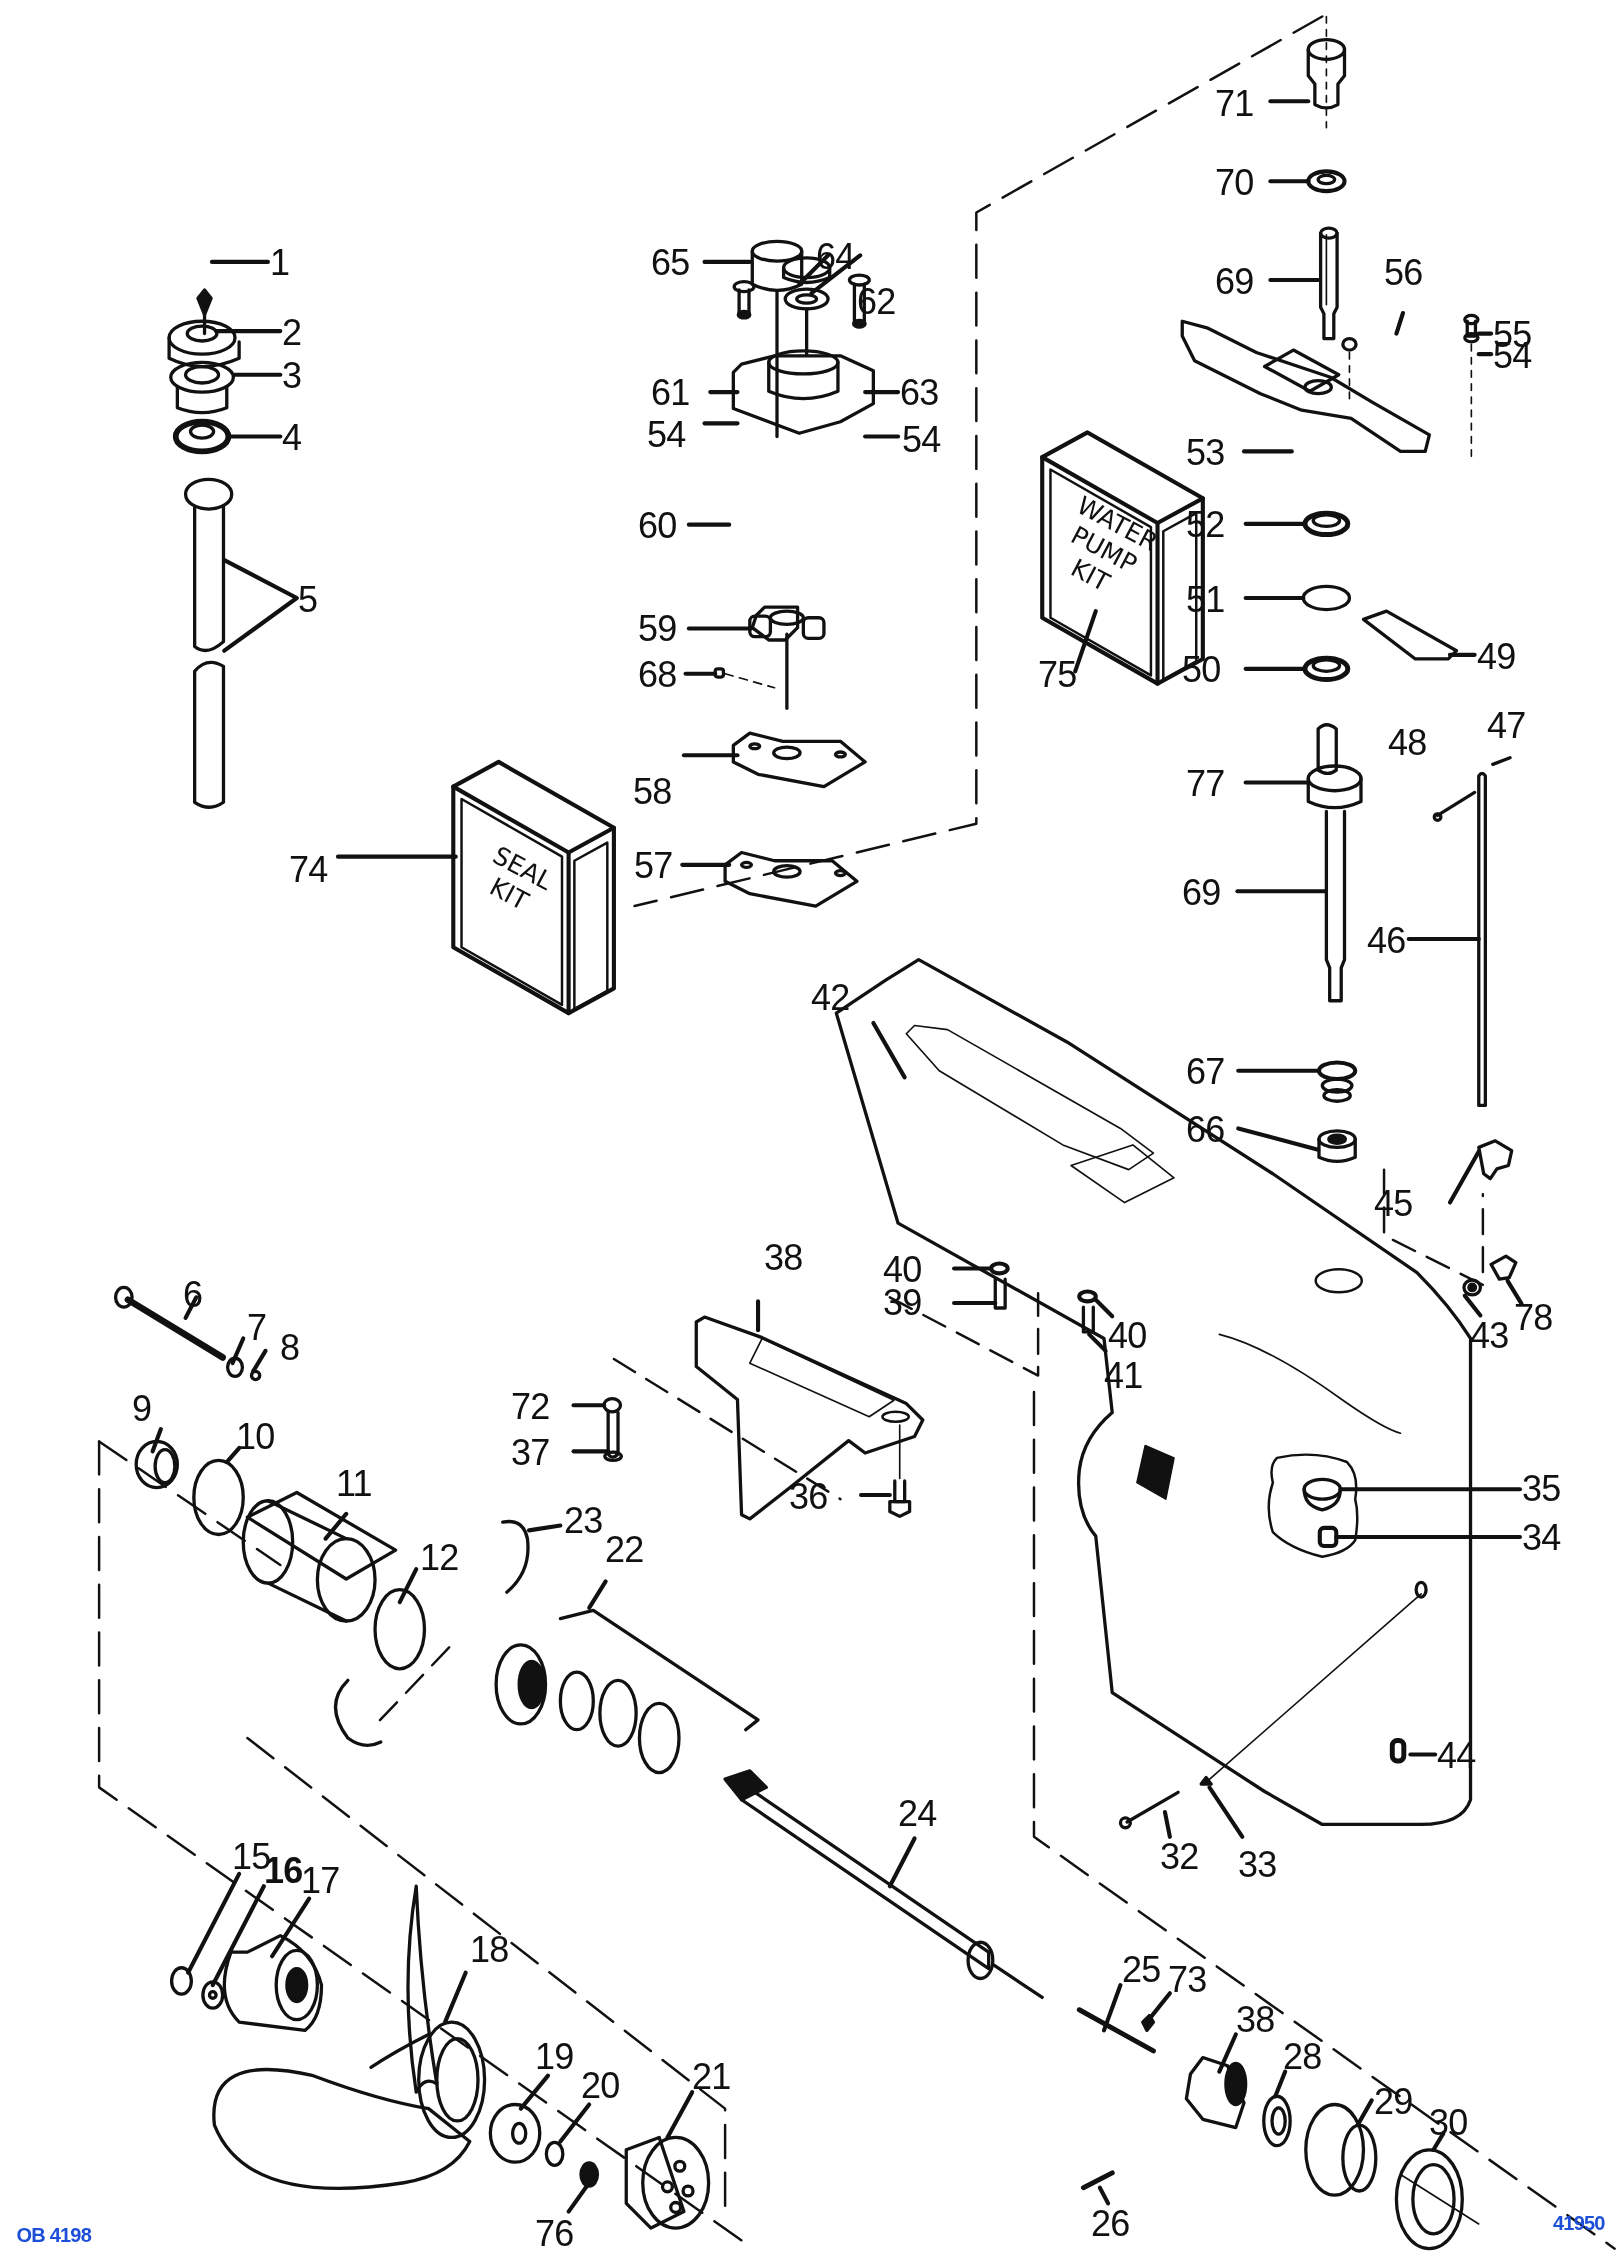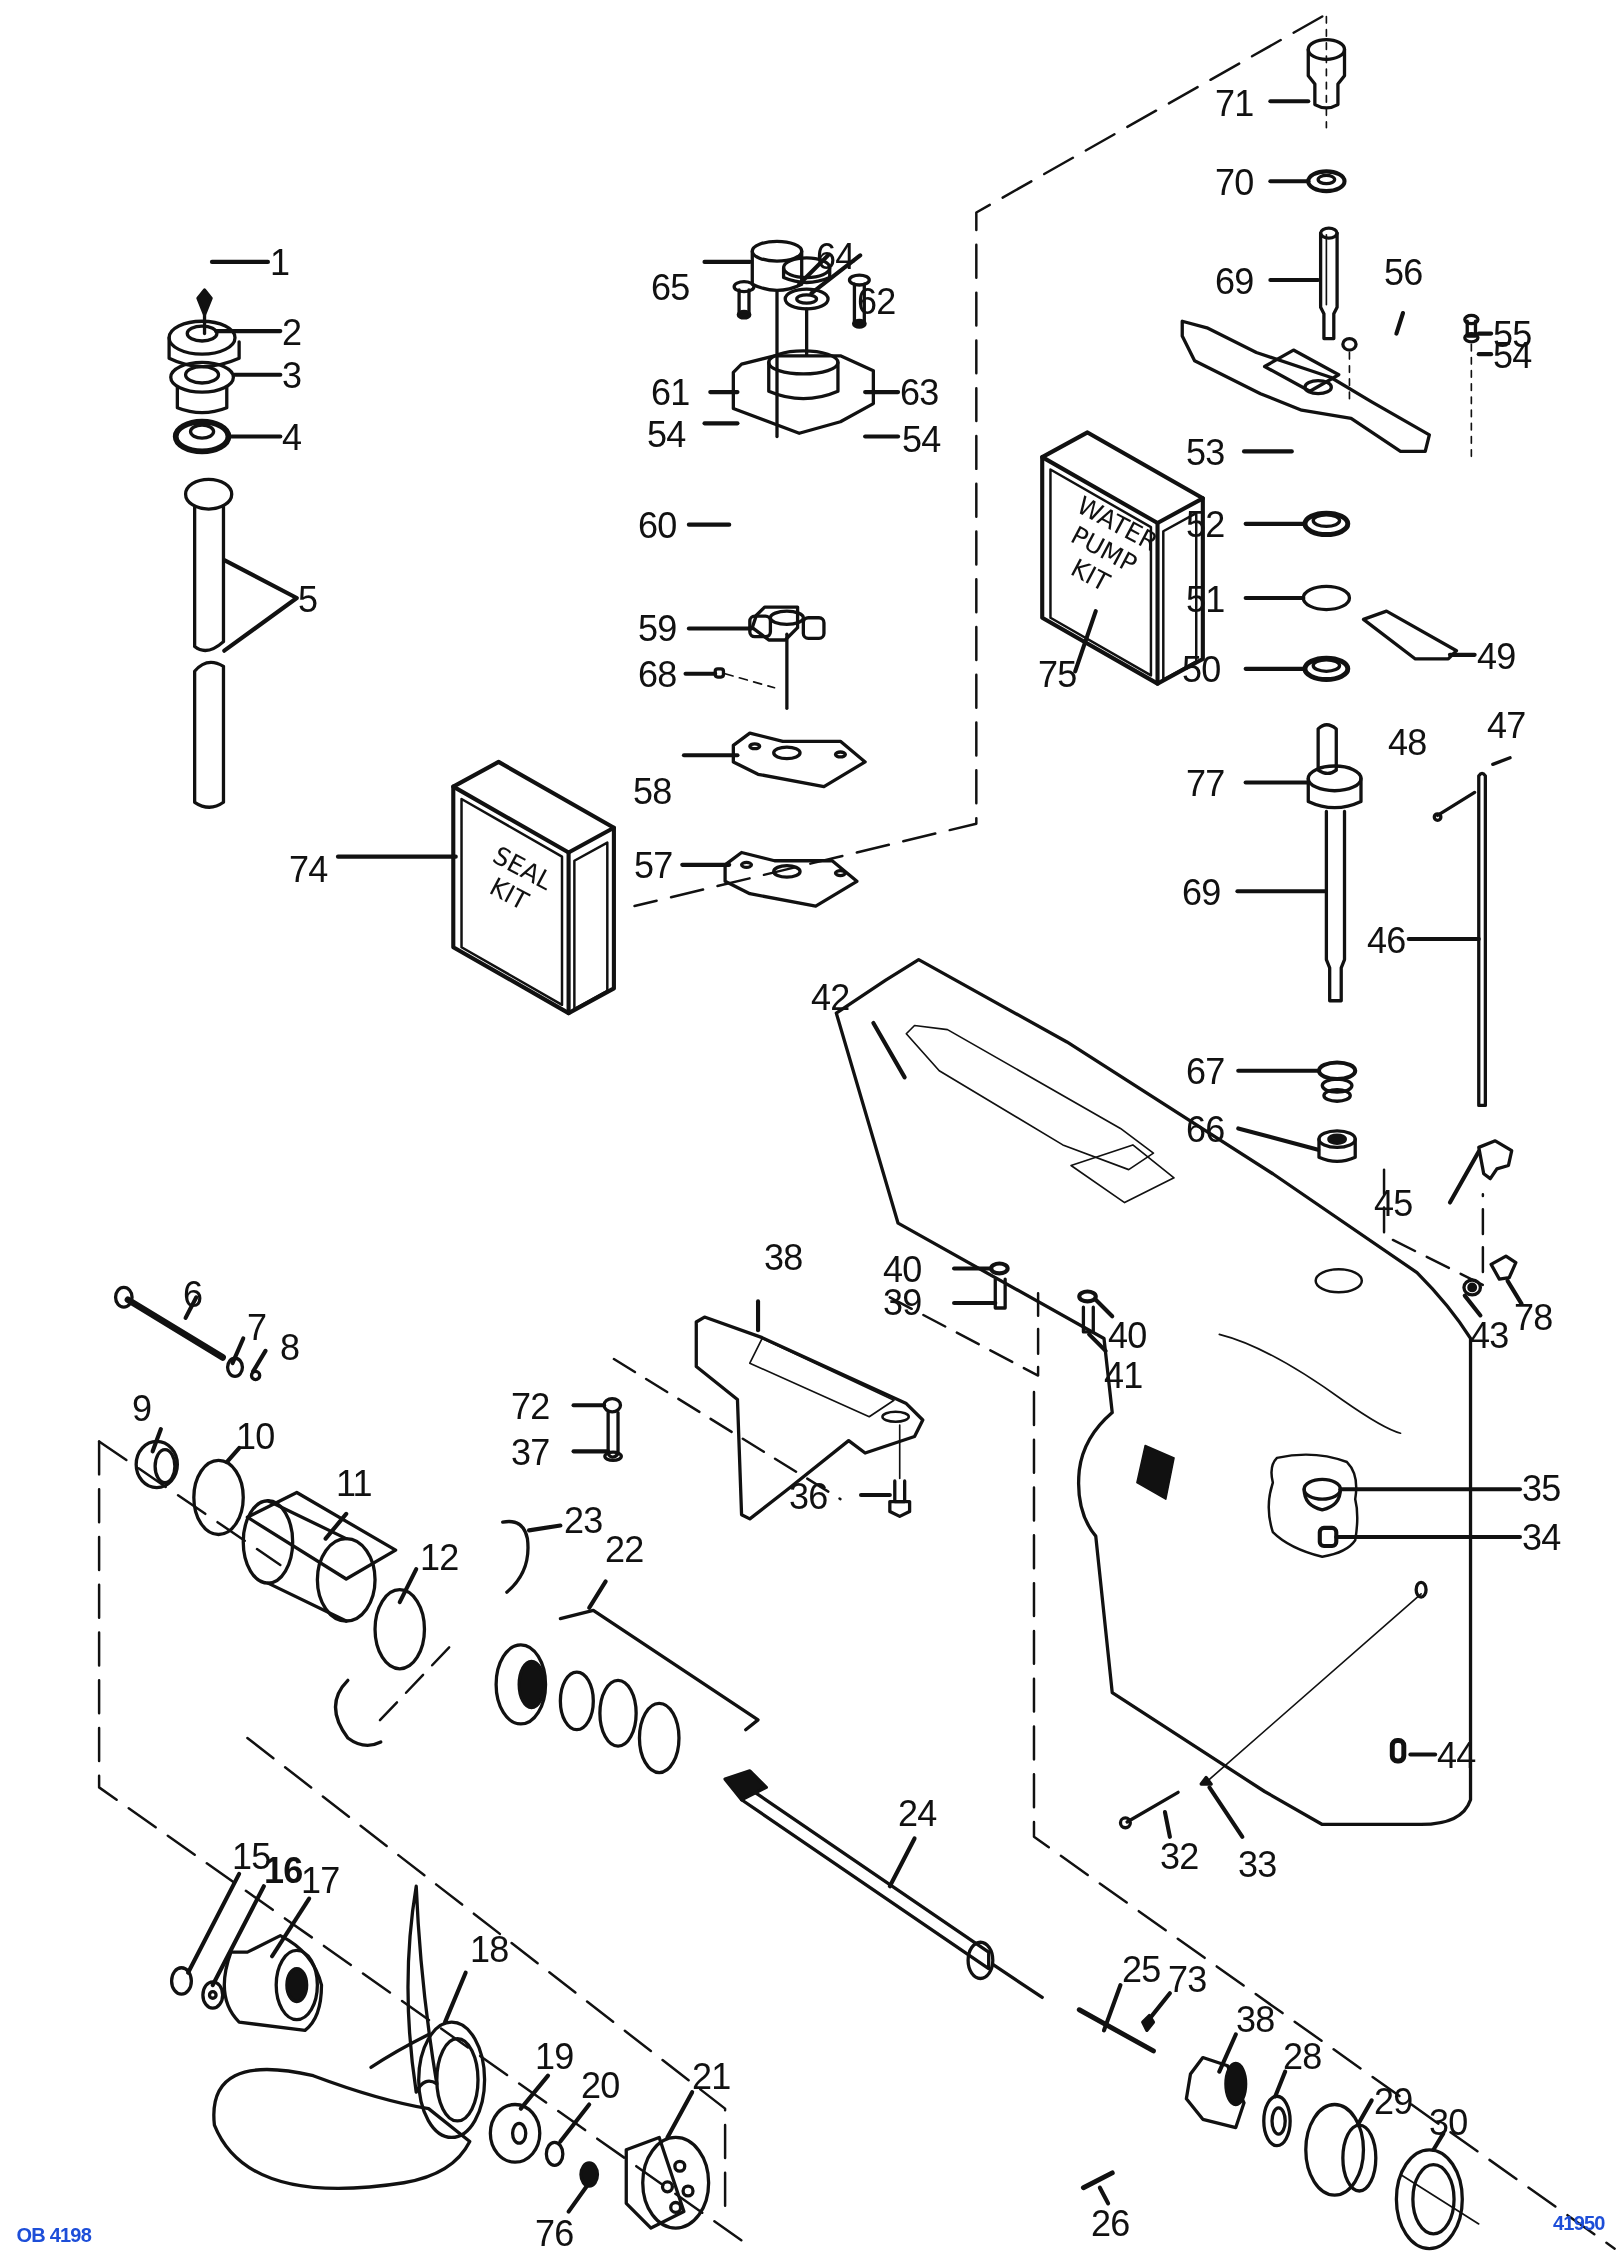--- a/index.html
+++ b/index.html
@@ -541,21 +541,21 @@
   <span class="lbl" style="left:1493px;top:317px;">55</span>
   <span class="lbl" style="left:1384px;top:255px;">56</span>
   <span class="lbl" style="left:634px;top:848px;">57</span>
   <span class="lbl" style="left:633px;top:738px;margin-top:36px;">58</span>
   <span class="lbl" style="left:638px;top:611px;">59</span>
   <span class="lbl" style="left:638px;top:508px;">60</span>
   <span class="lbl" style="left:651px;top:375px;">61</span>
   <span class="lbl" style="left:857px;top:284px;">62</span>
   <span class="lbl" style="left:900px;top:375px;">63</span>
   <span class="lbl" style="left:816px;top:239px;">64</span>
-  <span class="lbl" style="left:651px;top:245px;margin-top:25px;">65</span>
+  <span class="lbl" style="left:651px;top:245px;">65</span>
   <span class="lbl" style="left:1186px;top:1112px;">66</span>
   <span class="lbl" style="left:1186px;top:1054px;">67</span>
   <span class="lbl" style="left:638px;top:657px;text-align:center;">68</span>
   <span class="lbl" style="left:1215px;top:264px;">69</span>
   <span class="lbl" style="left:1182px;top:875px;">69</span>
   <span class="lbl" style="left:1215px;top:165px;">70</span>
   <span class="lbl" style="left:1215px;top:86px;">71</span>
   <span class="lbl" style="left:511px;top:1389px;">72</span>
   <span class="lbl" style="left:1168px;top:1962px;">73</span>
   <span class="lbl" style="left:289px;top:840px;margin-top:12px;">74</span>

